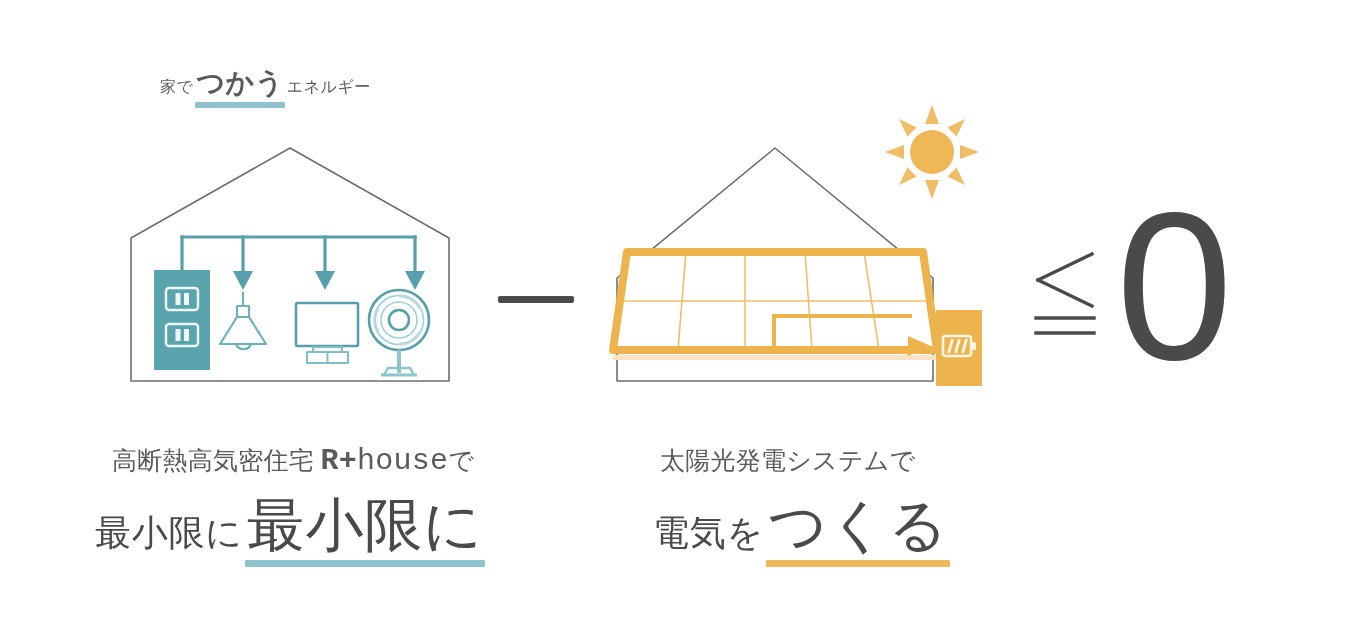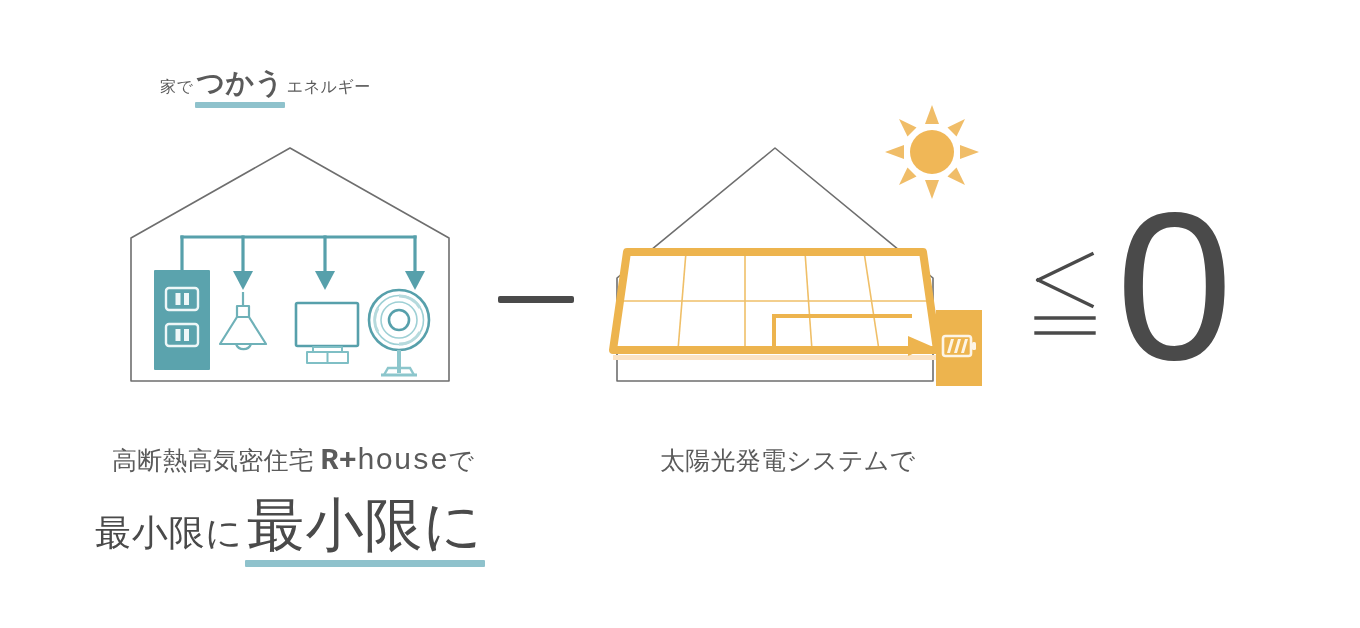--- a/index.html
+++ b/index.html
@@ -245,14 +245,17 @@
   <div class="cap-top" style="left:112px; top:444px;">
     <span>高断熱高気密住宅 </span><span class="rplus"><b>R+</b><span>house</span></span><span>で</span>
   </div>
 
   <div class="cap-main" style="left:95px; top:497px;">
     <span>最小限に</span><span class="big"><span>最小限に</span><span class="ul ul-teal"></span></span>
   </div>
 
   <div class="cap-top" style="left:660px; top:444px;">太陽光発電システムで</div>
 
+  <div class="cap-main" style="left:653px; top:497px;">
+    <span>電気を</span><span class="big"><span>つくる</span><span class="ul ul-gold"></span></span>
+  </div>
 
 </div>
 
 </body></html>

